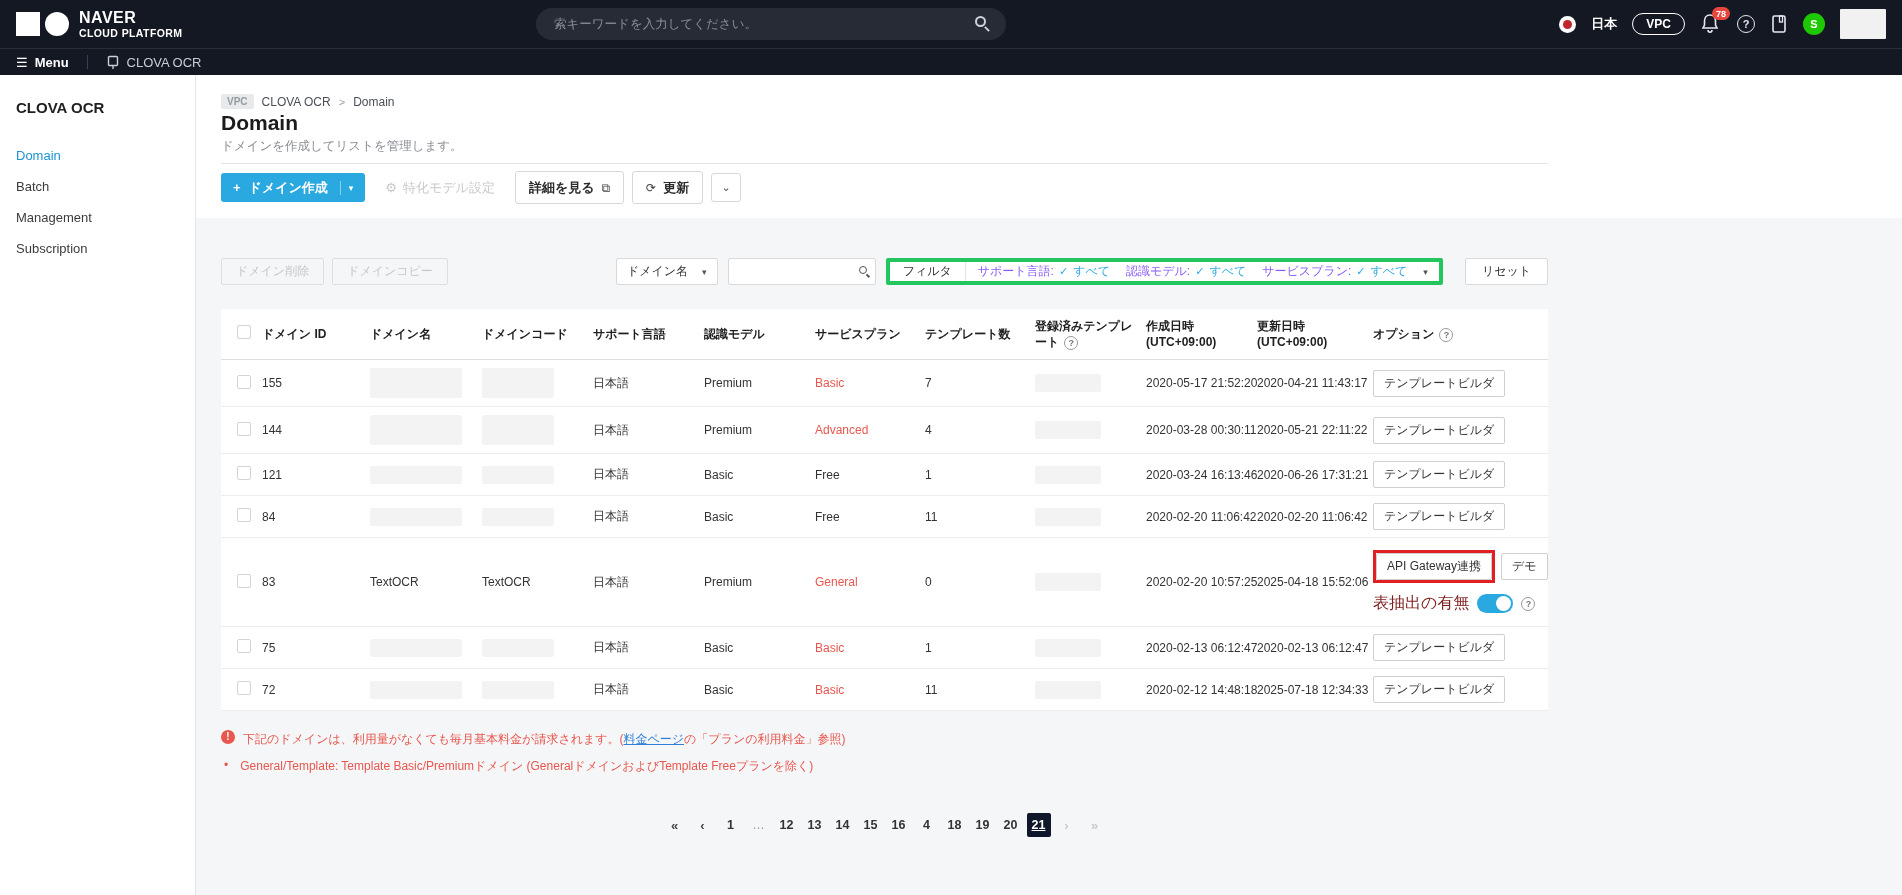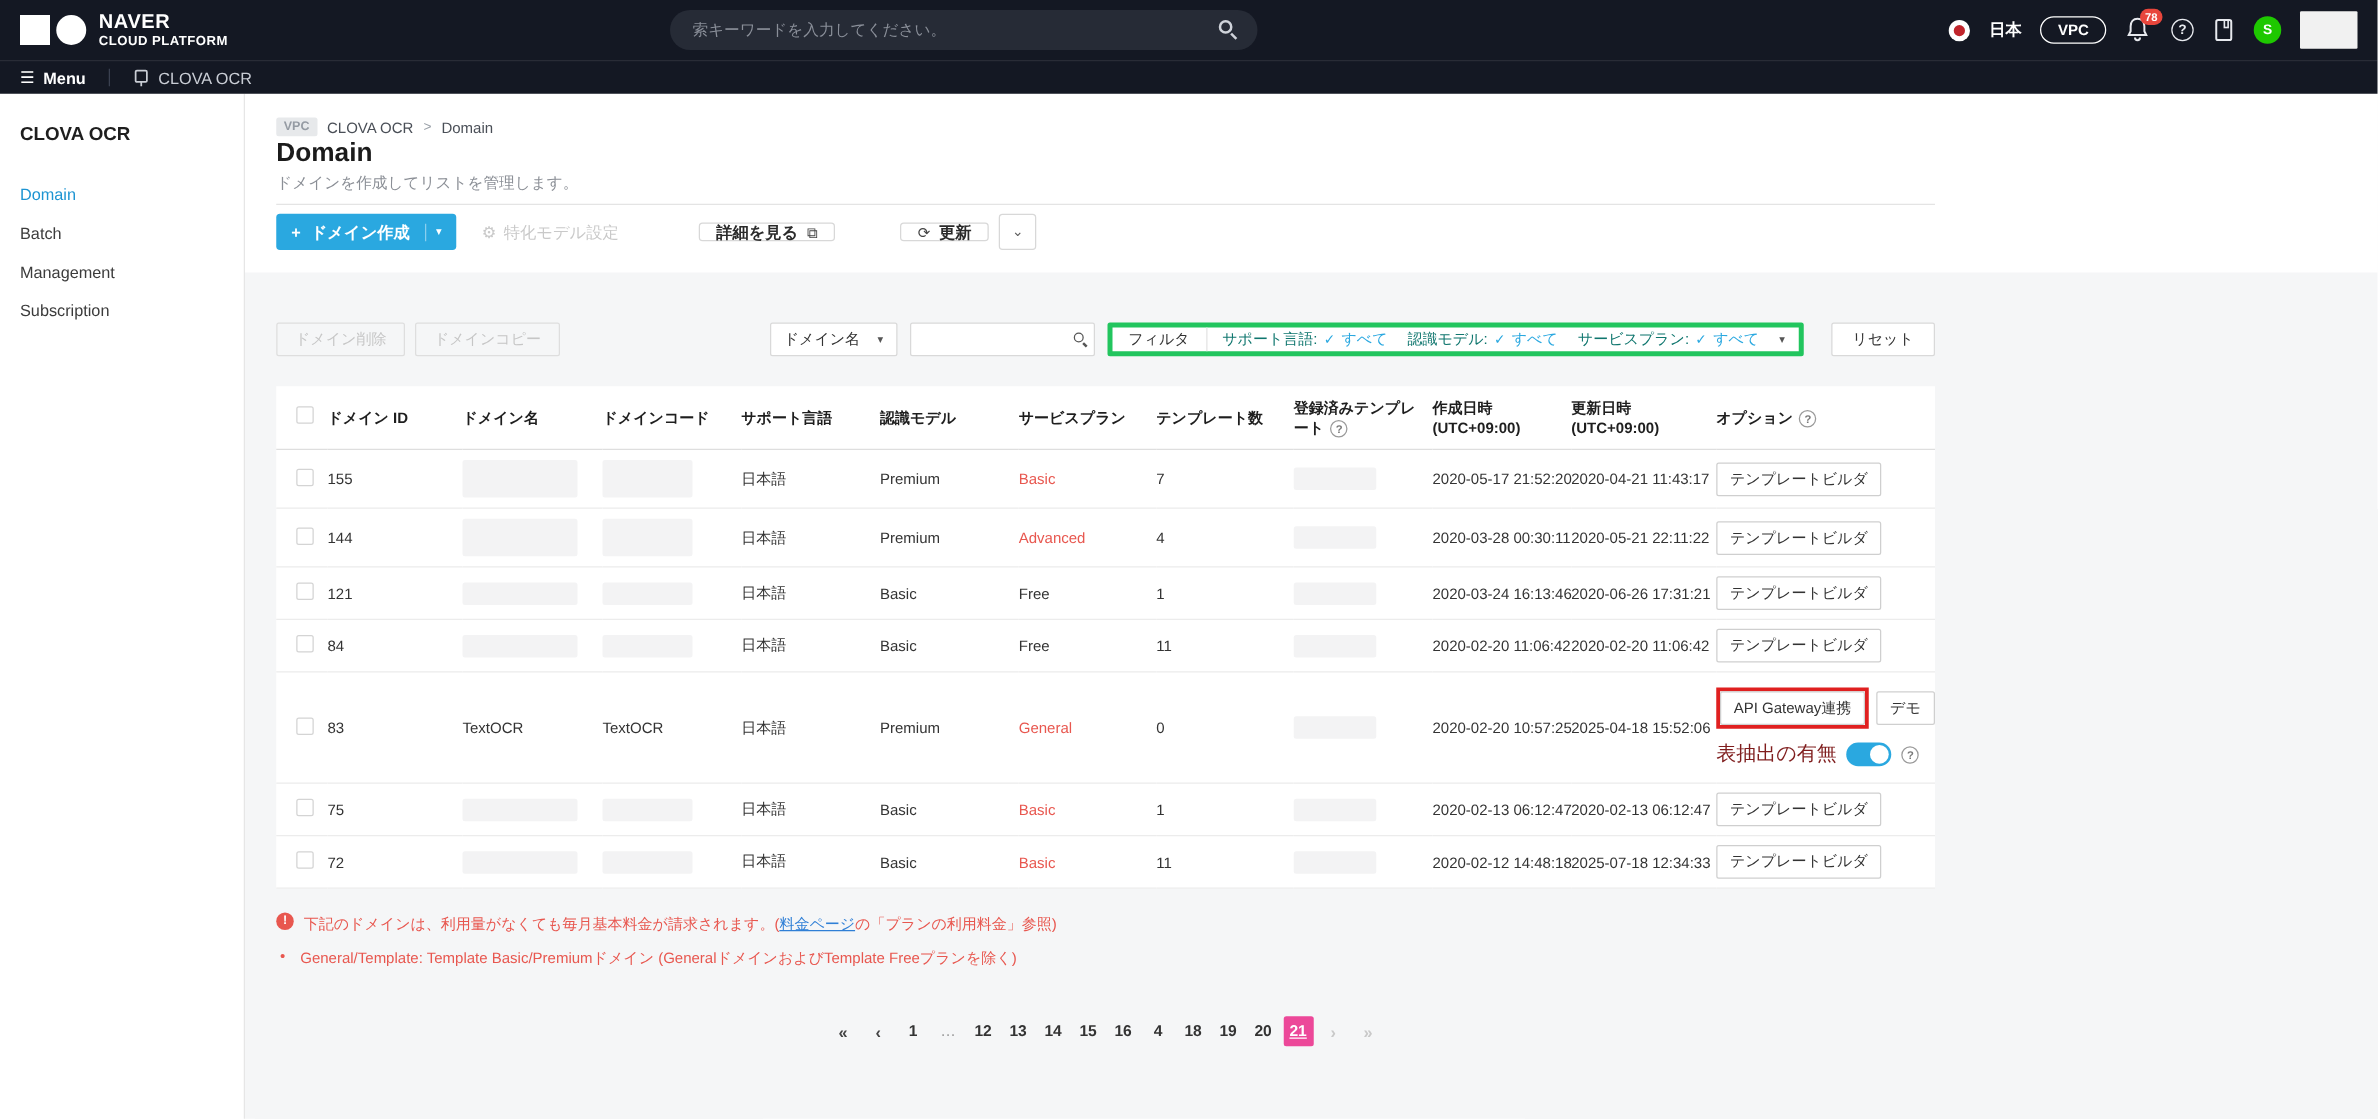--- a/index.html
+++ b/index.html
@@ -50,40 +50,40 @@
   .crumb-sep { color:#9aa0a8; font-size:11px; }
   .page-title { position:absolute; top:36px; left:25px; font-size:21px; font-weight:bold; color:#1b1b1b; }
   .page-sub { position:absolute; top:63px; left:25px; font-size:12.5px; color:#8b8f96; }
   .title-div { position:absolute; top:88px; left:25px; width:1327px; height:1px; background:#e4e4e4; }
 
   .actions { position:absolute; top:96px; left:25px; display:flex; align-items:center; gap:8px; }
   .btn-primary { background:#2aa8e0; color:#fff; font-size:13px; font-weight:bold; border:none; border-radius:3px; height:29px; padding:0 12px; display:flex; align-items:center; gap:8px; cursor:pointer; font-family:inherit; }
   .btn-primary .sp { width:1px; height:14px; background:rgba(255,255,255,.45); margin-left:4px; }
   .btn-primary .car { font-size:9px; }
   .btn-ghost-disabled { background:transparent; border:none; color:#c9c9c9; font-size:13px; height:29px; padding:0 12px; display:flex; align-items:center; gap:6px; font-family:inherit; }
-  .btn-line { background:#fff; border:1px solid #d8d8d8; border-radius:3px; color:#2b2b2b; font-size:13px; font-weight:bold; height:15px; padding:0 13px; display:flex; align-items:center; gap:7px; cursor:pointer; font-family:inherit;margin-left:44px; }
+  .btn-line { background:#fff; border:1px solid #d8d8d8; border-radius:3px; color:#2b2b2b; font-size:13px; font-weight:bold; height:33px; padding:0 13px; display:flex; align-items:center; gap:7px; cursor:pointer; font-family:inherit; }
   .btn-line .ic { font-weight:normal; font-size:12px; color:#444; }
   .btn-caret { background:#fff; border:1px solid #d8d8d8; border-radius:3px; width:30px; height:29px; color:#555; font-size:11px; display:flex; align-items:center; justify-content:center; cursor:pointer; }
 
   .panel { position:absolute; top:143px; left:0; right:0; bottom:0; background:#f5f6f7; padding:40px 25px 0 25px; }
   .toolbar { width:1327px; display:flex; align-items:center; }
   .tb-left { display:flex; gap:8px; }
   .btn-dis { background:transparent; border:1px solid #dedede; border-radius:2px; color:#c6c6c6; font-size:12px; height:27px; padding:0 14px; font-family:inherit; }
   .tb-right { margin-left:auto; display:flex; align-items:center; gap:10px; }
   .sel { background:#fff; border:1px solid #d9d9d9; border-radius:2px; height:27px; display:flex; align-items:center; gap:14px; padding:0 10px; font-size:12px; color:#333; cursor:pointer; }
   .sel .car { font-size:9px; color:#555; }
   .tb-search { position:relative; }
   .tb-search input { width:148px; height:27px; border:1px solid #d9d9d9; border-radius:2px; background:#fff; padding:0 26px 0 8px; font-size:12px; outline:none; font-family:inherit; }
   .tb-mag { position:absolute; right:9px; top:8px; width:8px; height:8px; border:1.5px solid #555; border-radius:50%; }
   .tb-mag::after { content:""; position:absolute; width:1.5px; height:4px; background:#555; left:7px; top:6.5px; transform:rotate(-45deg); }
   .filter-box { background:#fff; border:4px solid #22c55e; border-radius:2px; height:27px; display:flex; align-items:center; }
   .filter-label { font-size:12px; color:#333; padding:0 13px; border-right:1px solid #e3e3e3; height:100%; display:flex; align-items:center; cursor:pointer; }
   .filter-items { display:flex; align-items:center; gap:16px; padding:0 12px; }
   .f-item { display:flex; align-items:center; gap:5px; font-size:12px; cursor:pointer; }
-  .f-lab { color:#0f766e;text-align:right; }
+  .f-lab { color:#8b5cf6;text-align:right; }
   .f-chk { color:#2aa8e0; font-size:11px; }
   .f-val { color:#2aa8e0; }
   .filter-car { font-size:9px; color:#555; padding:0 11px 0 4px; cursor:pointer; }
   .btn-reset { background:#fff; border:1px solid #d9d9d9; border-radius:2px; color:#333; font-size:12px; height:27px; padding:0 16px; margin-left:12px; cursor:pointer; font-family:inherit; }
 
   
   .tablecard { width:1327px; margin-top:24px; background:#fff; }
   table { border-collapse:collapse; width:1327px; table-layout:fixed; }
   th { text-align:left; font-size:12px; font-weight:bold; color:#1e1e1e; padding:9px 8px 9px 0; border-bottom:1px solid #dedede; vertical-align:middle; line-height:1.35; }
   th .sub { font-weight:bold; }
@@ -107,21 +107,21 @@
   
   .notes { width:1327px; margin-top:20px; }
   .note-row { display:flex; align-items:flex-start; gap:8px; font-size:12px; color:#e8574f; margin-bottom:10px; }
   .err-ic { width:14px; height:14px; background:#e8574f; border-radius:50%; color:#fff; font-size:10px; font-weight:bold; text-align:center; line-height:14px; flex:0 0 14px; margin-top:-1px; }
   .note-link { color:#2f7fd6; text-decoration:underline; cursor:pointer; }
   .note-bullet { color:#e8574f; font-size:12px; margin:0 4px 0 3px; }
 
   
   .pagination { width:1327px; margin-top:38px; display:flex; align-items:center; justify-content:center; gap:4px; }
   .pg { min-width:24px; height:24px; display:flex; align-items:center; justify-content:center; font-size:12.5px; font-weight:bold; color:#333; border-radius:2px; cursor:pointer; padding:0 4px; }
-  .pg.active { background:#ec4899; color:#fff; cursor:default;text-decoration:underline; }
+  .pg.active { background:#0f172a; color:#fff; cursor:default;text-decoration:underline; }
   .pg.ellipsis { color:#999; font-weight:normal; cursor:default; }
   .pg.nav { font-size:13px; color:#444; }
   .pg.nav.disabled { color:#c9c9c9; cursor:default; }
   svg { display:block; }
 </style>
 </head>
 <body>
 
 <div class="topbar">
   <div class="brand">

